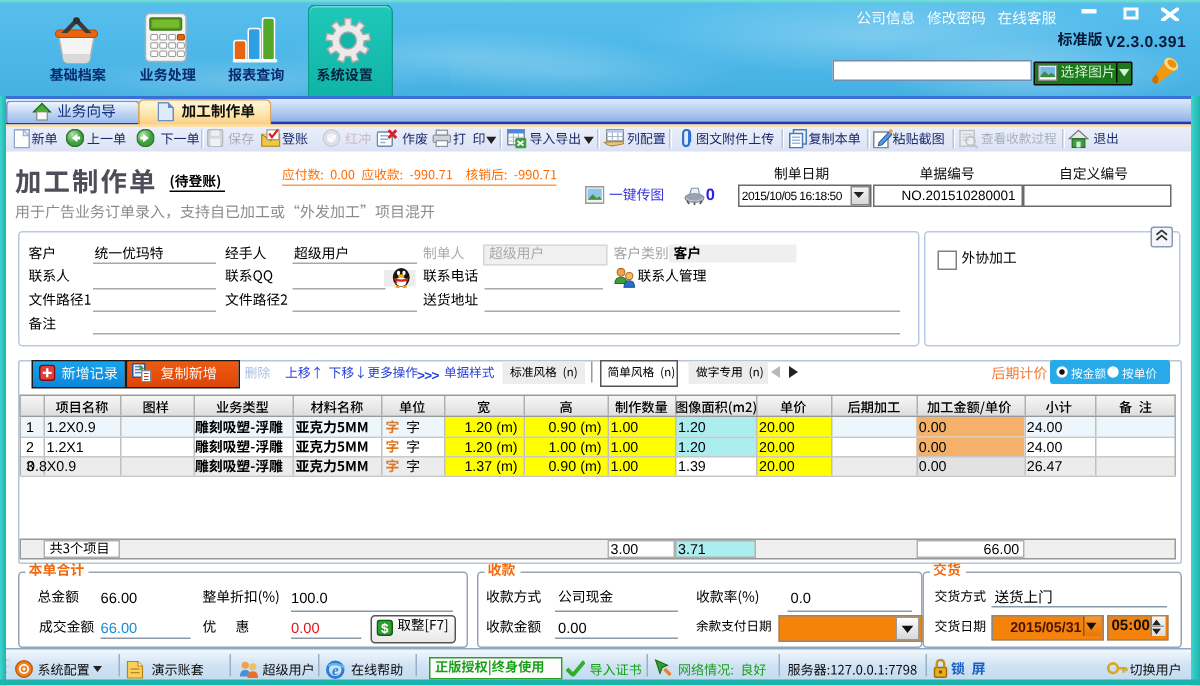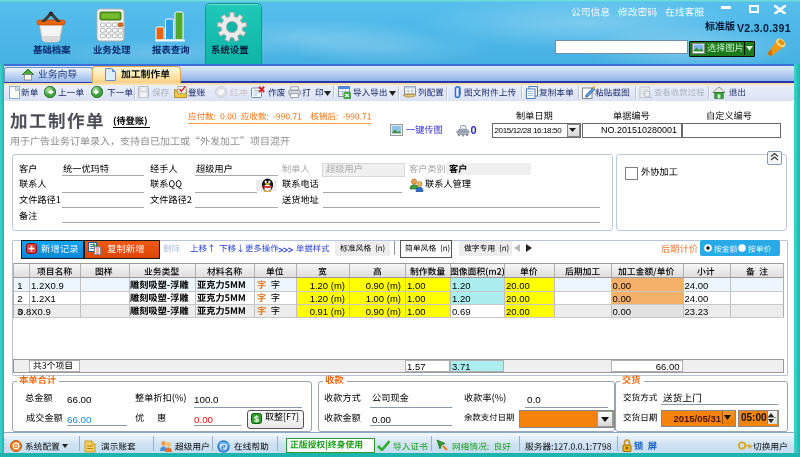--- a/index.html
+++ b/index.html
@@ -896,21 +896,21 @@
       <g fill="#111">
         <use href="#r6c" x="0"></use>
         <use href="#r7f" x="1000"></use>
         <use href="#r80" x="2000"></use>
         <use href="#r7d" x="3000"></use>
         <use href="#r7e" x="4000"></use>
       </g>
     </g>
   </svg>
 <div style="position:absolute;left:492px;top:122.5px;width:87px;height:13.5px;background:#fff;border:1px solid #6a6a6a;"></div>
-<div style="position:absolute;left:494.5px;top:125.5px;font:8px 'Liberation Sans',sans-serif;white-space:nowrap;color:#000;letter-spacing:-0.35px;">2015/12/28 16:18:50</div>
+<div style="position:absolute;left:494.5px;top:125.5px;font:8px 'Liberation Sans',sans-serif;white-space:nowrap;color:#000;letter-spacing:-0.35px;">2015/10/05 16:18:50</div>
 <div style="position:absolute;left:566.5px;top:123.5px;width:11.5px;height:11.5px;background:linear-gradient(180deg,#f4f4f4,#d8d8d8);border:1px solid #888;"></div>
 <svg style="position:absolute;left:569px;top:128px;" width="7" height="4" viewBox="0 0 7 4">
     <path d="M0 0 L7 0 L3.5 4 Z" fill="#222"></path>
   </svg>
 <div style="position:absolute;left:581.5px;top:122.5px;width:98px;height:13.5px;background:#fff;border:1px solid #6a6a6a;"></div>
 <div style="position:absolute;left:583px;top:125px;font:9px 'Liberation Sans',sans-serif;white-space:nowrap;width:94px;text-align:right;color:#000;">NO.201510280001</div>
 <div style="position:absolute;left:682px;top:122.5px;width:97px;height:13.5px;background:#fff;border:1px solid #6a6a6a;"></div>
 <div style="position:absolute;left:12px;top:153.5px;width:599px;height:75px;background:#fff;border:1px solid #b9c9e4;border-radius:3px;"></div>
 <div style="position:absolute;left:616px;top:153.5px;width:169px;height:75px;background:#fff;border:1px solid #b9c9e4;border-radius:3px;"></div>
 <div style="position:absolute;left:767px;top:150.5px;width:13px;height:12px;background:#f4f6fa;border:1px solid #8899bb;border-radius:2px;"></div>
@@ -1629,47 +1629,47 @@
 <svg class="z" style="left:257px;top:305.5px" width="23" height="10">
     <g transform="translate(0,8.1) scale(0.00920,-0.00920)">
       <g fill="#e07820">
         <use href="#bee" x="0"></use>
       </g>
       <g fill="#000">
         <use href="#rb5" x="1500"></use>
       </g>
     </g>
   </svg>
-<div style="position:absolute;left:295.5px;top:305.5px;font:9.5px 'Liberation Sans',sans-serif;white-space:nowrap;width:49.5px;text-align:right;padding-right:4px;">0.91 (m)</div>
+<div style="position:absolute;left:295.5px;top:305.5px;font:9.5px 'Liberation Sans',sans-serif;white-space:nowrap;width:49.5px;text-align:right;padding-right:4px;">1.37 (m)</div>
 <div style="position:absolute;left:349px;top:305.5px;font:9.5px 'Liberation Sans',sans-serif;white-space:nowrap;width:52px;text-align:right;padding-right:4px;">0.90 (m)</div>
 <div style="position:absolute;left:407px;top:305.5px;font:9.5px 'Liberation Sans',sans-serif;white-space:nowrap;">1.00</div>
-<div style="position:absolute;left:452px;top:305.5px;font:9.5px 'Liberation Sans',sans-serif;white-space:nowrap;">0.69</div>
+<div style="position:absolute;left:452px;top:305.5px;font:9.5px 'Liberation Sans',sans-serif;white-space:nowrap;">1.39</div>
 <div style="position:absolute;left:506px;top:305.5px;font:9.5px 'Liberation Sans',sans-serif;white-space:nowrap;">20.00</div>
 <div style="position:absolute;left:612.5px;top:305.5px;font:9.5px 'Liberation Sans',sans-serif;white-space:nowrap;">0.00</div>
-<div style="position:absolute;left:684.5px;top:305.5px;font:9.5px 'Liberation Sans',sans-serif;white-space:nowrap;">23.23</div>
+<div style="position:absolute;left:684.5px;top:305.5px;font:9.5px 'Liberation Sans',sans-serif;white-space:nowrap;">26.47</div>
 <div style="position:absolute;left:13px;top:290.5px;width:771px;height:1px;background:#c8c8c8;"></div>
 <div style="position:absolute;left:13px;top:303.5px;width:771px;height:1px;background:#c8c8c8;"></div>
 <div style="position:absolute;left:13px;top:316.5px;width:771px;height:1px;background:#c8c8c8;"></div>
 <div style="position:absolute;left:13px;top:262.5px;width:1px;height:54.0px;background:#b0b0b0;"></div>
 <div style="position:absolute;left:783px;top:262.5px;width:1px;height:54.0px;background:#b0b0b0;"></div>
 <div style="position:absolute;left:13px;top:358.5px;width:771px;height:14px;background:#efefef;border:1px solid #9a9a9a;box-sizing:border-box;"></div>
 <div style="position:absolute;left:29px;top:359.5px;width:51px;height:12px;background:#fff;border:1px solid #b0b0b0;box-sizing:border-box;"></div>
 <svg class="z" style="left:33px;top:360.5px" width="41" height="10">
     <g transform="translate(0,7.7) scale(0.00880,-0.00880)">
       <g fill="#000">
         <use href="#ref" x="0"></use>
         <use href="#rf0" x="1000"></use>
         <use href="#rf1" x="1555"></use>
         <use href="#r75" x="2555"></use>
         <use href="#r76" x="3555"></use>
       </g>
     </g>
   </svg>
 <div style="position:absolute;left:405px;top:359.5px;width:45px;height:12px;background:#fff;border:1px solid #b0b0b0;box-sizing:border-box;"></div>
-<div style="position:absolute;left:407px;top:360.5px;font:9.5px 'Liberation Sans',sans-serif;white-space:nowrap;">1.57</div>
+<div style="position:absolute;left:407px;top:360.5px;font:9.5px 'Liberation Sans',sans-serif;white-space:nowrap;">3.00</div>
 <div style="position:absolute;left:450px;top:359.5px;width:54px;height:12px;background:#aceef0;border:1px solid #b0b0b0;box-sizing:border-box;"></div>
 <div style="position:absolute;left:452px;top:360.5px;font:9.5px 'Liberation Sans',sans-serif;white-space:nowrap;">3.71</div>
 <div style="position:absolute;left:610.5px;top:359.5px;width:72.0px;height:12px;background:#fff;border:1px solid #b0b0b0;box-sizing:border-box;"></div>
 <div style="position:absolute;left:610.5px;top:360.5px;font:9.5px 'Liberation Sans',sans-serif;white-space:nowrap;width:69.0px;text-align:right;padding-right:3px;">66.00</div>
 <div style="position:absolute;left:12px;top:380.5px;width:298px;height:49px;border:1px solid #9aa4b4;border-radius:3px;"></div>
 <div style="position:absolute;left:17px;top:376px;width:42.2px;height:9px;background:#fff;"></div>
 <svg class="z" style="left:19px;top:375px" width="38" height="10">
     <g transform="translate(0,8.2) scale(0.00930,-0.00930)">
       <g fill="#f06a10">
         <use href="#bf2" x="0"></use>

